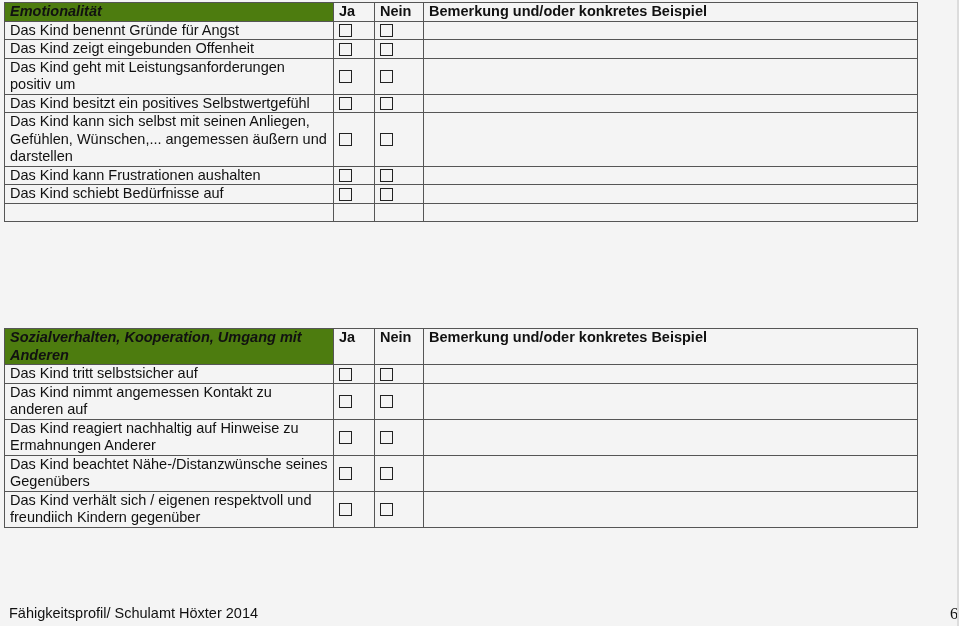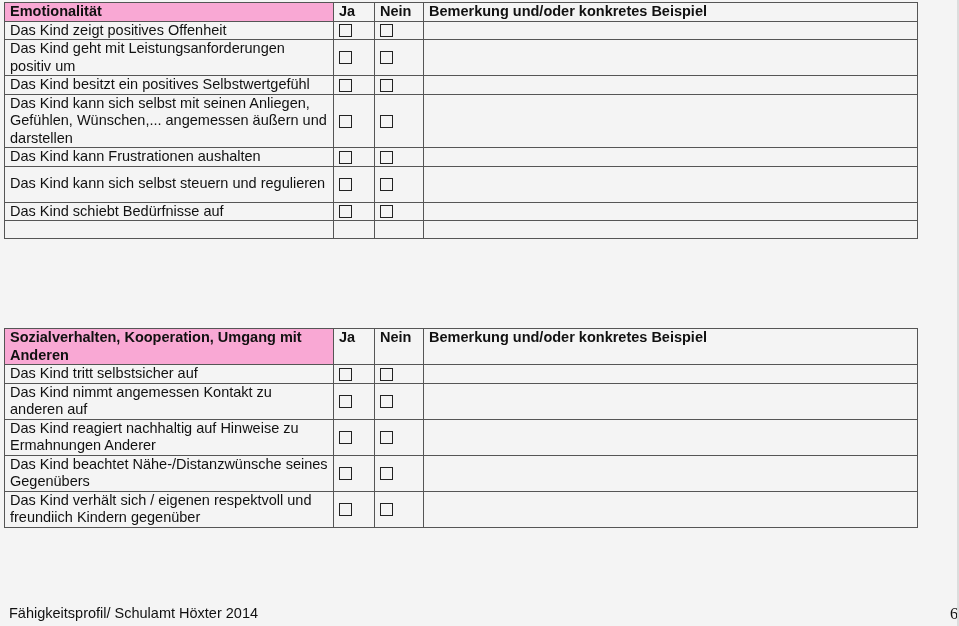--- a/index.html
+++ b/index.html
@@ -20,21 +20,21 @@
       line-height: 17.5px;
     }
     table.sheet td, table.sheet th {
       border: 1.3px solid #555;
       padding: 0 5px;
       vertical-align: middle;
       text-align: left;
       font-weight: normal;
     }
     table.sheet th { font-weight: bold; vertical-align: top; }
-    table.sheet th.cat { background: #f9a8d4; }
+    table.sheet th.cat { background: #4d7c0f; font-style: italic; }
     table.sheet th.yn { }
     col.c-label { width: 329px; }
     col.c-ja { width: 41px; }
     col.c-nein { width: 49px; }
     col.c-remark { width: 494px; }
     td.cb { text-align: center; padding: 0; }
     .box {
       display: inline-block;
       width: 11px; height: 11px;
       border: 1.3px solid #222;
@@ -73,21 +73,27 @@
       <col class="c-remark">
     </colgroup>
   <tbody>
       <tr>
     <th class="cat">Emotionalität</th>
     <th class="yn">Ja</th>
     <th class="yn">Nein</th>
     <th>Bemerkung und/oder konkretes Beispiel</th>
   </tr>
   <tr>
-    <td>Das Kind zeigt positives Offenheit</td>
+    <td>Das Kind benennt Gründe für Angst</td>
+    <td class="cb"><span class="box"></span></td>
+    <td class="cb"><span class="box"></span></td>
+    <td></td>
+  </tr>
+  <tr>
+    <td>Das Kind zeigt eingebunden Offenheit</td>
     <td class="cb"><span class="box"></span></td>
     <td class="cb"><span class="box"></span></td>
     <td></td>
   </tr>
   <tr style="height:36px">
     <td>Das Kind geht mit Leistungsanforderungen positiv um</td>
     <td class="cb"><span class="box"></span></td>
     <td class="cb"><span class="box"></span></td>
     <td></td>
   </tr>
@@ -98,26 +104,20 @@
     <td></td>
   </tr>
   <tr style="height:53px">
     <td>Das Kind kann sich selbst mit seinen Anliegen, Gefühlen, Wünschen,... angemessen äußern und darstellen</td>
     <td class="cb"><span class="box"></span></td>
     <td class="cb"><span class="box"></span></td>
     <td></td>
   </tr>
   <tr>
     <td>Das Kind kann Frustrationen aushalten</td>
-    <td class="cb"><span class="box"></span></td>
-    <td class="cb"><span class="box"></span></td>
-    <td></td>
-  </tr>
-  <tr style="height:36px">
-    <td>Das Kind kann sich selbst steuern und regulieren</td>
     <td class="cb"><span class="box"></span></td>
     <td class="cb"><span class="box"></span></td>
     <td></td>
   </tr>
   <tr>
     <td>Das Kind schiebt Bedürfnisse auf</td>
     <td class="cb"><span class="box"></span></td>
     <td class="cb"><span class="box"></span></td>
     <td></td>
   </tr>

